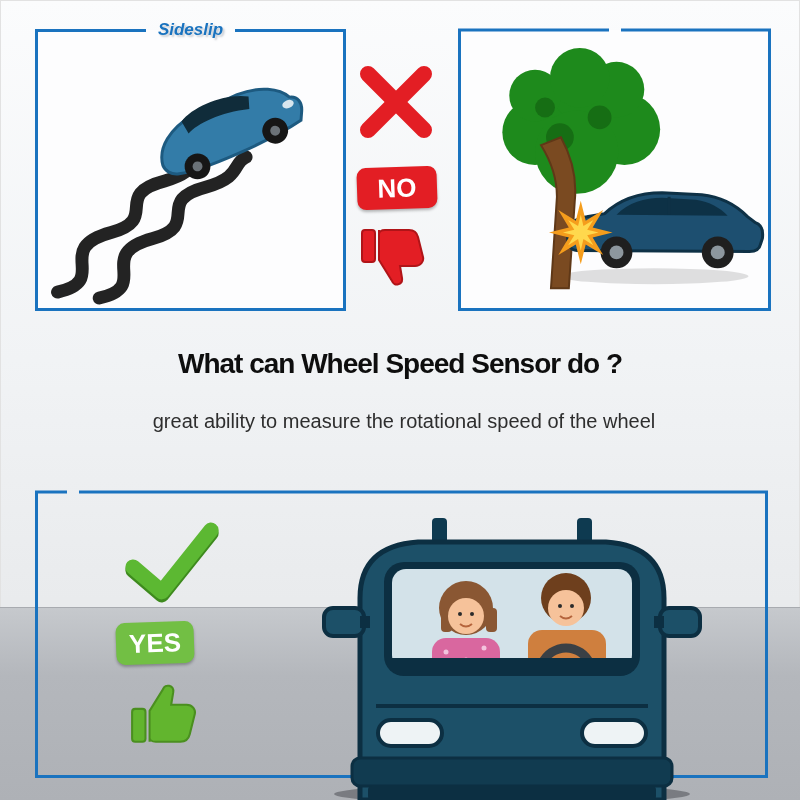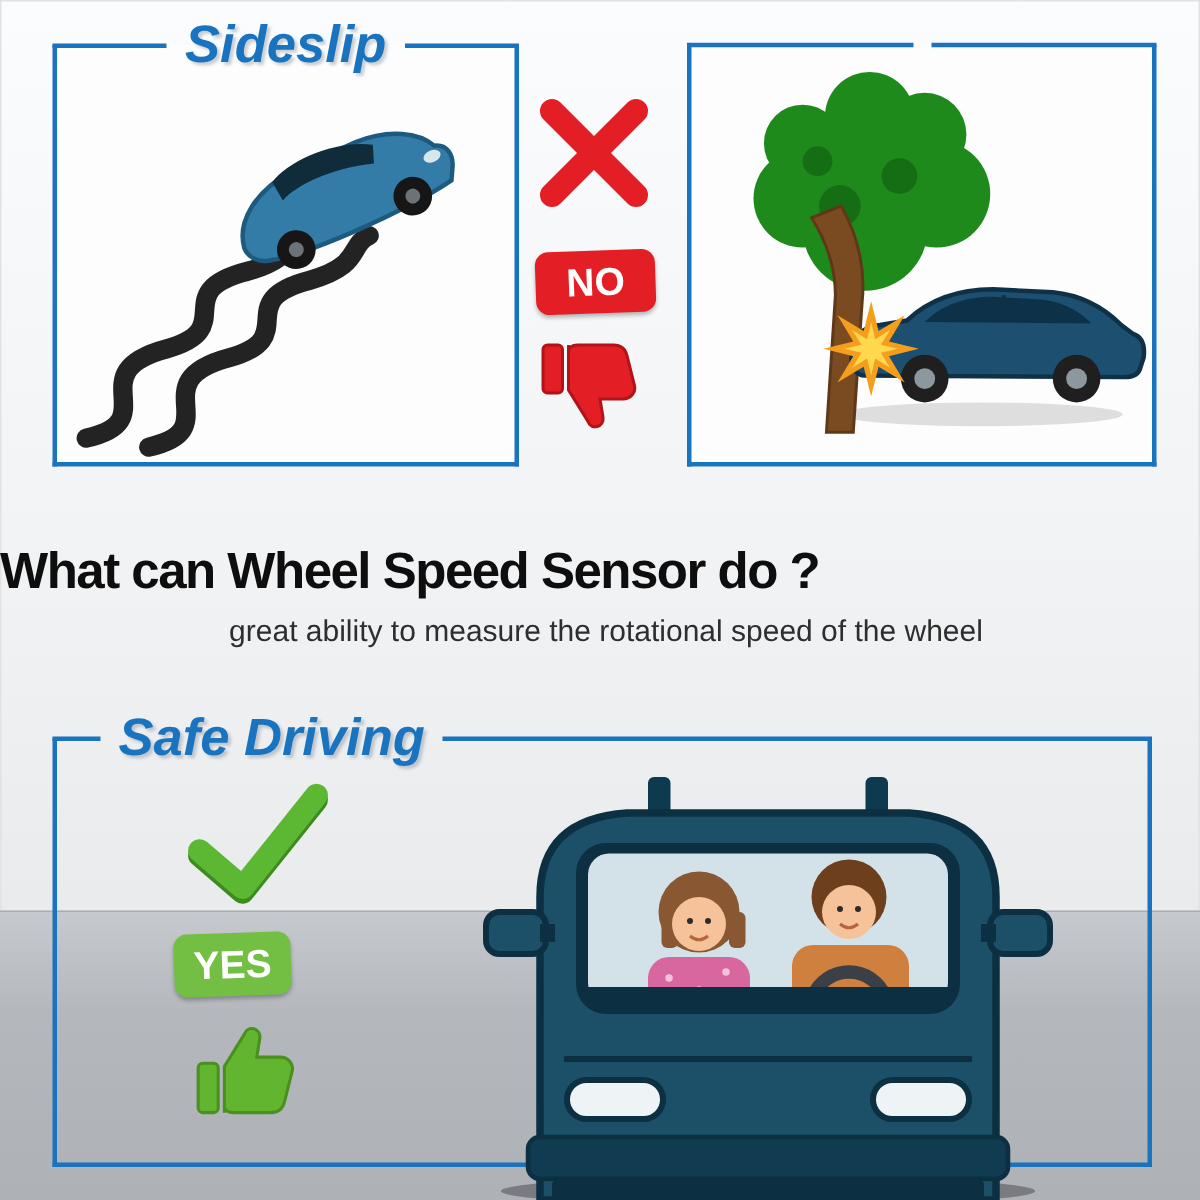--- a/index.html
+++ b/index.html
@@ -17,21 +17,21 @@
   
   .panel{position:absolute;border:3px solid #1a73bf;border-top:none;}
   .panel-top{background:#fdfdfe;}
   .panel-header{
     position:absolute;left:-3px;right:-3px;top:0;transform:translateY(-50%);
     display:flex;align-items:center;gap:12px;
   }
   .hline{flex:1 1 auto;height:3px;background:#1a73bf;}
   .hline-short{flex:0 0 32px;}
   .panel-title{
-    margin:0;font-style:italic;font-weight:bold;font-size:35px;color:#1a73bf;
+    margin:0;font-style:italic;font-weight:bold;font-size:17px;color:#1a73bf;
     white-space:nowrap;text-shadow:2px 2px 2px rgba(110,120,135,.35);
   }
   .panel-sideslip{left:35px;top:30px;width:305px;height:278px;}
   .panel-deviation{left:458px;top:30px;width:307px;height:278px;}
   .panel-safe{left:35px;top:492px;width:727px;height:283px;background:transparent;z-index:1;}
   .panel-art{position:absolute;left:0;top:8px;width:100%;height:calc(100% - 10px);}
   
   .abs{position:absolute;}
   .icon-x{left:356px;top:64px;width:80px;height:76px;z-index:2;}
   .badge{
@@ -39,22 +39,22 @@
     color:#ffffff;font-weight:bold;font-size:26px;border-radius:9px;
     box-shadow:0 2px 3px rgba(0,0,0,.28);z-index:2;
   }
   .badge-no{left:357px;top:167px;width:80px;height:42px;background:#e31e24;transform:rotate(-2deg);}
   .badge-yes{left:116px;top:622px;width:78px;height:42px;background:#72bf44;transform:rotate(-2deg);}
   .icon-thumb-down{left:358px;top:224px;width:72px;height:66px;z-index:2;}
   .icon-check{left:122px;top:520px;width:100px;height:84px;z-index:2;}
   .icon-thumb-up{left:128px;top:680px;width:74px;height:68px;z-index:2;}
   
   .headline{
-    position:absolute;left:0;top:362px;width:100%;margin:0;text-align:left;
-    font-size:34px;font-weight:bold;letter-spacing:-1px;color:#0e0e0e;
+    position:absolute;left:0;top:348px;width:100%;margin:0;text-align:center;
+    font-size:28px;font-weight:bold;letter-spacing:-1px;color:#0e0e0e;
   }
   .subtitle{
     position:absolute;left:0;top:404px;width:100%;margin:4px;text-align:center;
     font-size:20px;line-height:1.35;color:#2e2e2e;
   }
   
   .front-car{left:320px;top:468px;width:384px;height:336px;z-index:5;}
   svg{display:block;width:100%;height:100%;}
 </style>
 </head>
@@ -138,21 +138,20 @@
   </div>
 
   <h1 class="headline">What can Wheel Speed Sensor do ?</h1>
   <p class="subtitle">
     <span>great ability to measure the rotational speed of the wheel</span><br>
   </p>
 
   <section class="panel panel-safe">
     <div class="panel-header">
       <span class="hline hline-short"></span>
-      <h2 class="panel-title">Safe Driving</h2>
       <span class="hline"></span>
     </div>
   </section>
 
   <div class="abs icon-check">
     <svg viewBox="0 0 96 82">
       <path d="M10 49 L38 73 L86 13" fill="none" stroke="#3e8a1e" stroke-width="15" stroke-linecap="round" stroke-linejoin="round"></path>
       <path d="M10 46 L38 70 L86 10" fill="none" stroke="#5cb832" stroke-width="15" stroke-linecap="round" stroke-linejoin="round"></path>
     </svg>
   </div>

